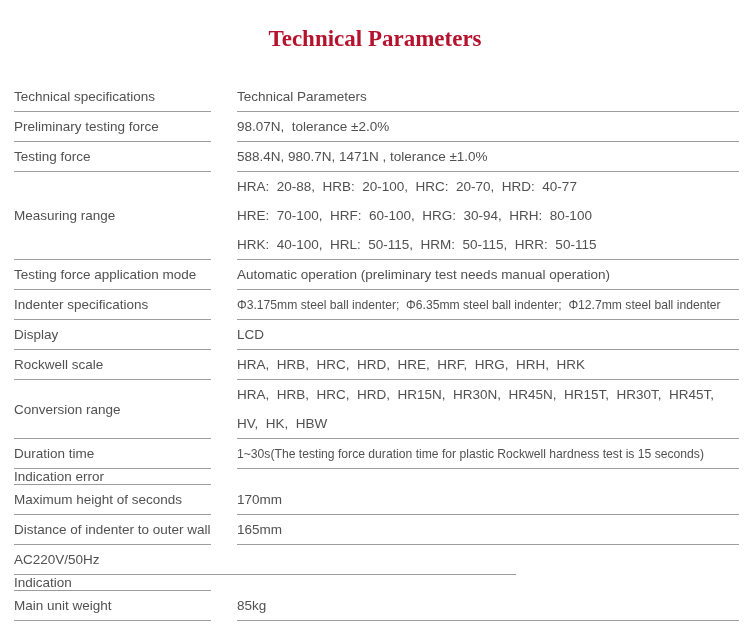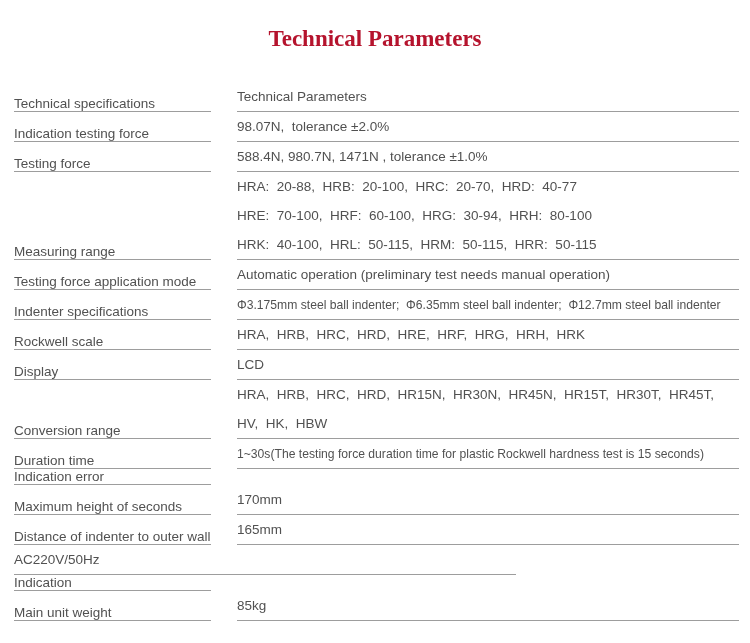--- a/index.html
+++ b/index.html
@@ -16,21 +16,21 @@
     color:#b5132d;
   }
   .spec-table{
     position:absolute;top:82px;left:14px;width:725px;
     font-size:13.5px;color:#515151;
   }
   .row{display:flex;align-items:stretch;}
   .cell-l{
     width:197px;flex:0 0 197px;margin-right:26px;
     border-bottom:1px solid #9d9d9d;
-    display:flex;align-items:flex-end;
+    display:flex;align-items:center;
     white-space:pre;overflow:visible;
   }
   .cell-l span{white-space:pre;}
   .cell-r{
     width:502px;flex:0 0 502px;
     border-bottom:1px solid #9d9d9d;
     display:flex;flex-direction:column;justify-content:center;
   }
   .ln{
     height:29px;line-height:29px;white-space:pre;overflow:visible;
@@ -48,21 +48,21 @@
 <div class="spec-table">
 
   <div class="row">
     <div class="cell-l"><span>Technical specifications</span></div>
     <div class="cell-r">
         <div class="ln">Technical Parameters</div>
       </div>
   </div>
 
   <div class="row">
-    <div class="cell-l"><span>Indication testing force</span></div>
+    <div class="cell-l"><span>Preliminary testing force</span></div>
     <div class="cell-r">
         <div class="ln">98.07N,  tolerance ±2.0%</div>
       </div>
   </div>
 
   <div class="row">
     <div class="cell-l"><span>Testing force</span></div>
     <div class="cell-r">
         <div class="ln">588.4N, 980.7N, 1471N , tolerance ±1.0%</div>
       </div>
@@ -85,30 +85,30 @@
   </div>
 
   <div class="row">
     <div class="cell-l"><span>Indenter specifications</span></div>
     <div class="cell-r">
         <div class="ln fit">Φ3.175mm steel ball indenter;  Φ6.35mm steel ball indenter;  Φ12.7mm steel ball indenter</div>
       </div>
   </div>
 
   <div class="row">
-    <div class="cell-l"><span>Rockwell scale</span></div>
+    <div class="cell-l"><span>Display</span></div>
     <div class="cell-r">
-        <div class="ln">HRA,  HRB,  HRC,  HRD,  HRE,  HRF,  HRG,  HRH,  HRK</div>
+        <div class="ln">LCD</div>
       </div>
   </div>
 
   <div class="row">
-    <div class="cell-l"><span>Display</span></div>
+    <div class="cell-l"><span>Rockwell scale</span></div>
     <div class="cell-r">
-        <div class="ln">LCD</div>
+        <div class="ln">HRA,  HRB,  HRC,  HRD,  HRE,  HRF,  HRG,  HRH,  HRK</div>
       </div>
   </div>
 
   <div class="row">
     <div class="cell-l"><span>Conversion range</span></div>
     <div class="cell-r">
       <div class="ln">HRA,  HRB,  HRC,  HRD,  HR15N,  HR30N,  HR45N,  HR15T,  HR30T,  HR45T,</div>
       <div class="ln">HV,  HK,  HBW</div>
     </div>
   </div>

